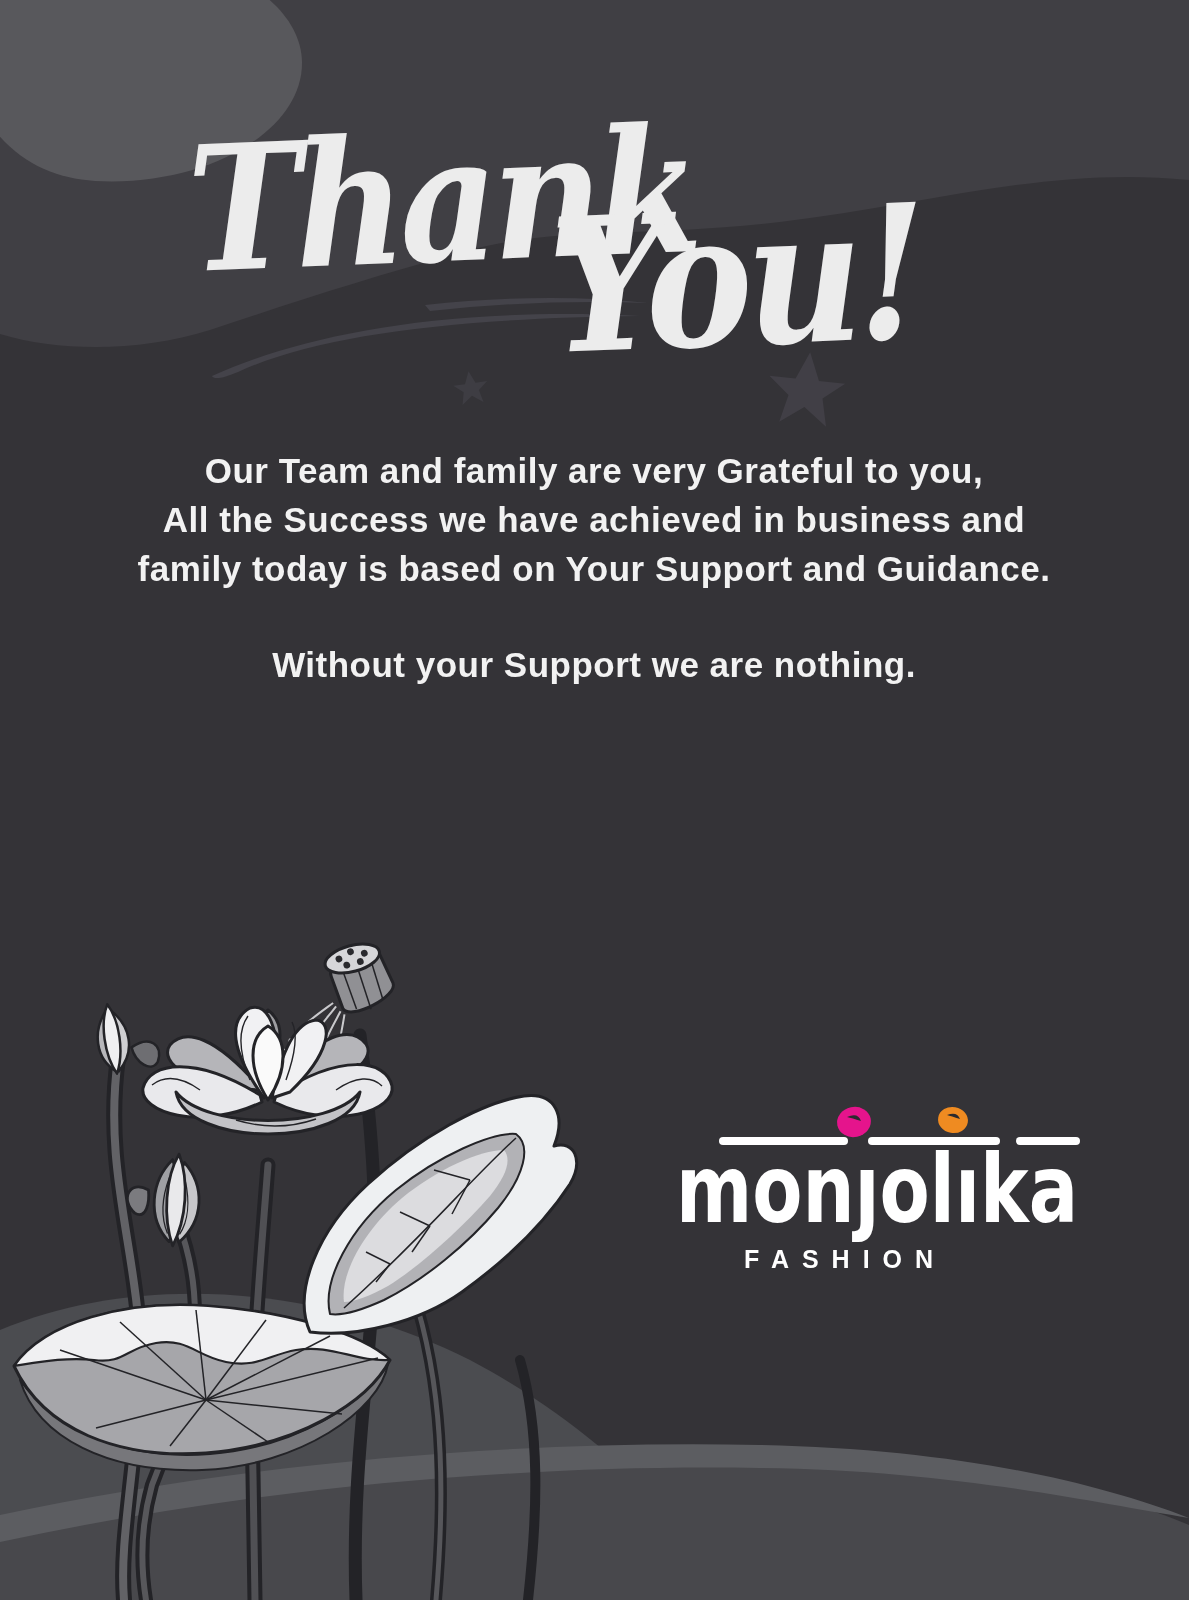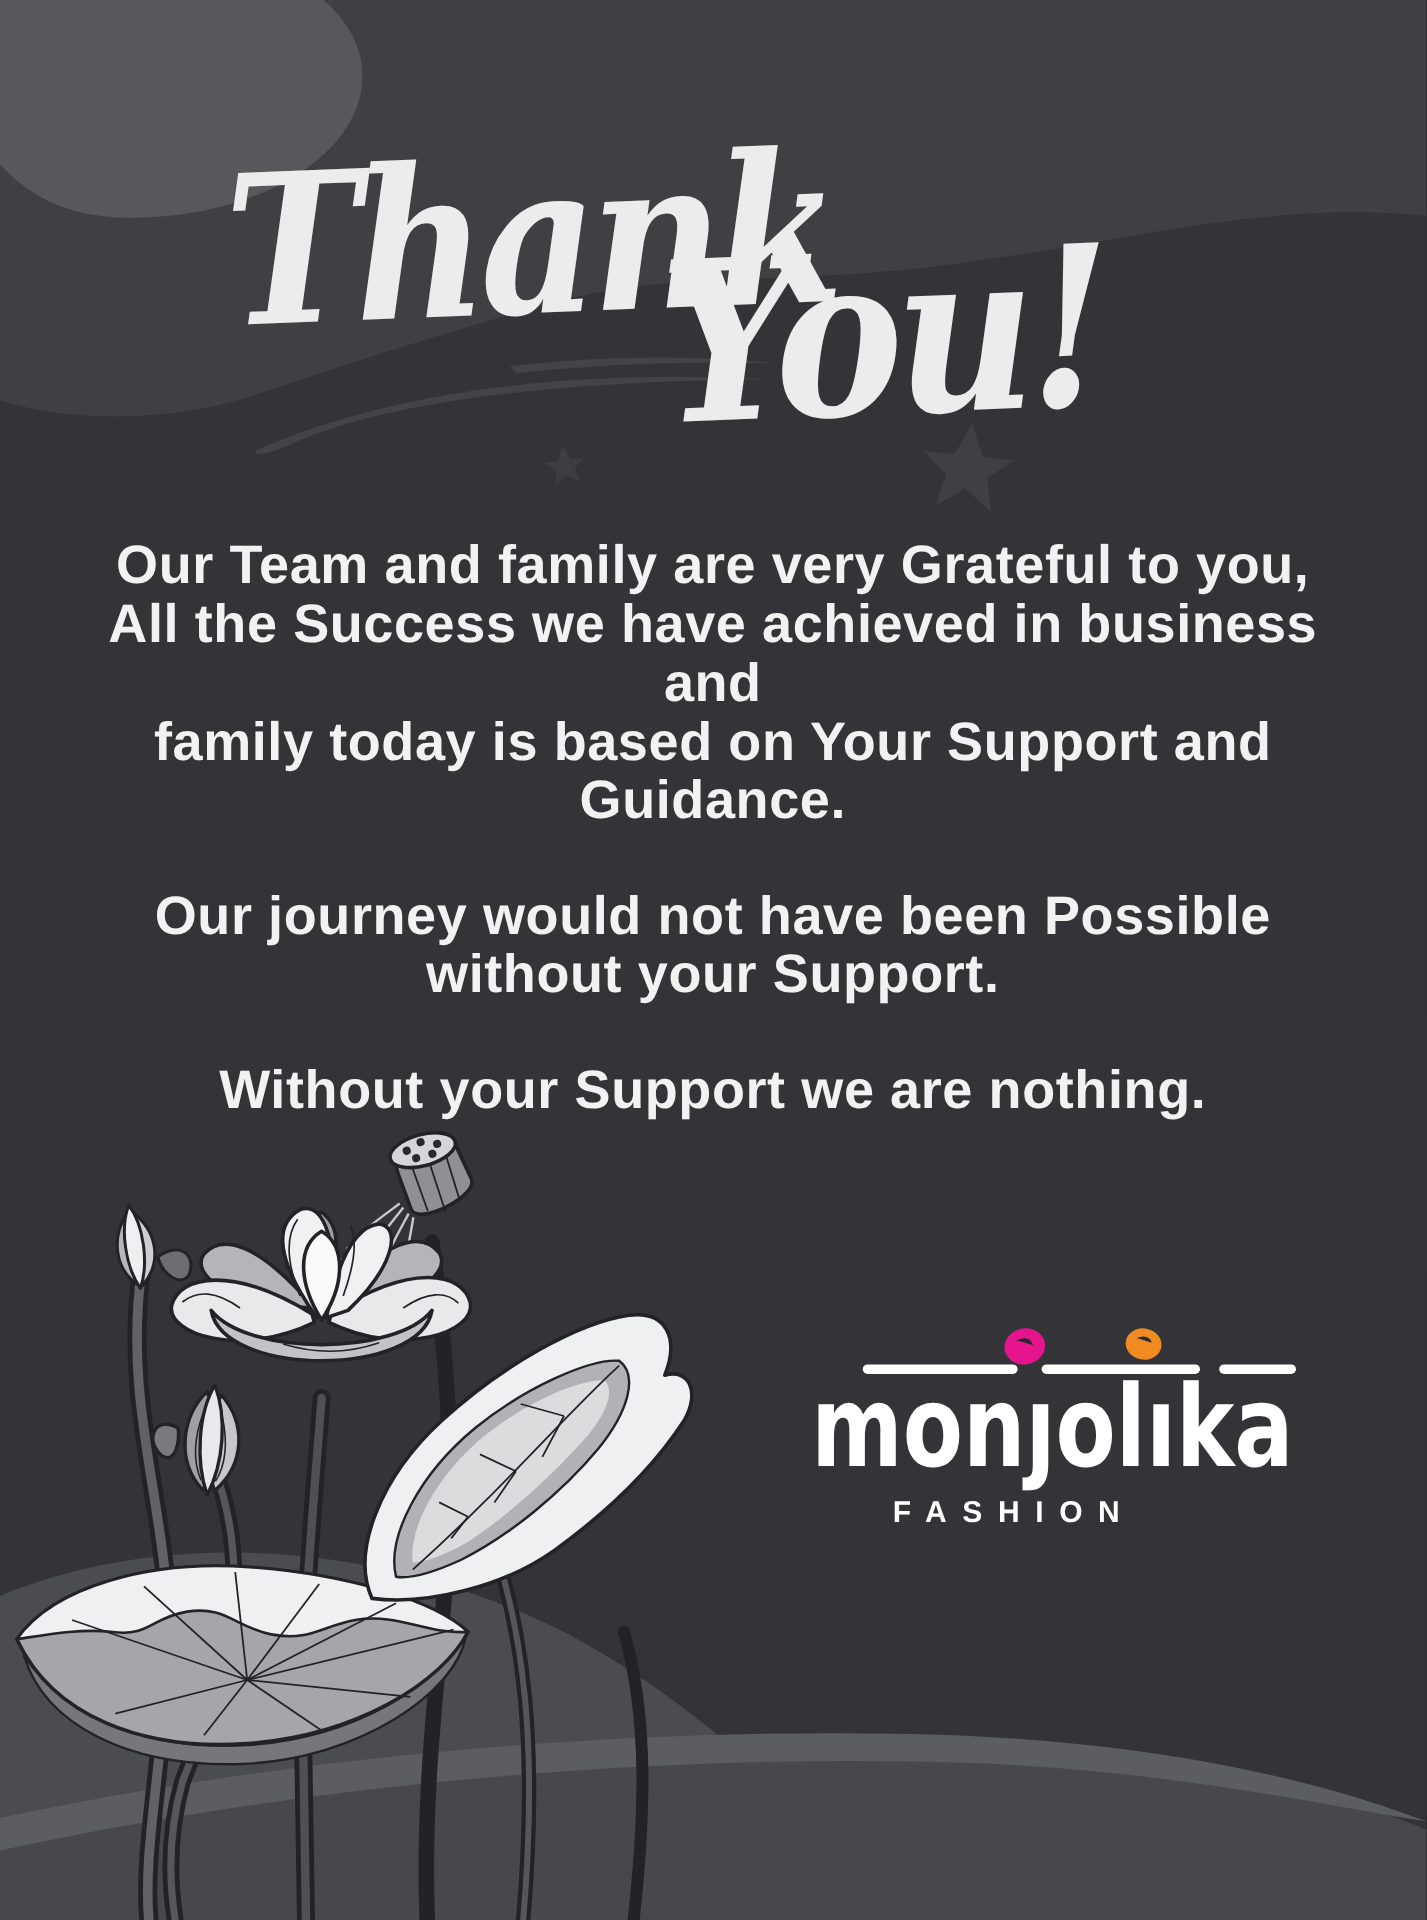--- a/index.html
+++ b/index.html
@@ -20,21 +20,21 @@
   }
   .heading .w2{
     position:absolute;left:548px;top:178px;font-size:160px;
     letter-spacing:-6px;transform:scaleY(1.16) rotate(-2deg);transform-origin:left top;
   }
   .message{
     position:absolute;left:44px;top:446px;width:1100px;
     text-align:center;color:#f2f2f2;
   }
   .message p{
-    margin:0 0 47px 0;font-size:45px;line-height:49px;font-weight:700;
+    margin:0 0 47px 0;font-size:35px;line-height:49px;font-weight:700;
     letter-spacing:.5px;white-space:pre-line;
   }
   .lotus-svg{left:0;top:930px;width:620px;height:670px;}
   .logo-svg{position:absolute;left:648px;top:1072px;width:460px;height:230px;}
 </style>
 </head>
 <body>
 
 <div class="canvas">
 
@@ -65,22 +65,20 @@
 
   <div class="heading">
     <span class="w1">Thank</span>
     <span class="w2">You!</span>
   </div>
 
   <div class="message">
     <p>Our Team and family are very Grateful to you,
 All the Success we have achieved in business and
 family today is based on Your Support and Guidance.</p>
-    <p>Our journey would not have been Possible
-without your Support.</p>
     <p>Without your Support we are nothing.</p>
   </div>
 
   <svg class="lotus-svg" viewBox="0 0 620 670" aria-hidden="true">
 
     <g fill="none" stroke-linecap="round">
       <path d="M118,128 C100,260 152,350 138,480 C130,570 120,620 124,670" stroke="#232327" stroke-width="16"></path>
       <path d="M118,128 C100,260 152,350 138,480 C130,570 120,620 124,670" stroke="#626266" stroke-width="8"></path>
       <path d="M178,292 C215,390 185,470 152,555 C138,605 142,645 146,670" stroke="#232327" stroke-width="14"></path>
       <path d="M178,292 C215,390 185,470 152,555 C138,605 142,645 146,670" stroke="#57575b" stroke-width="6"></path>

